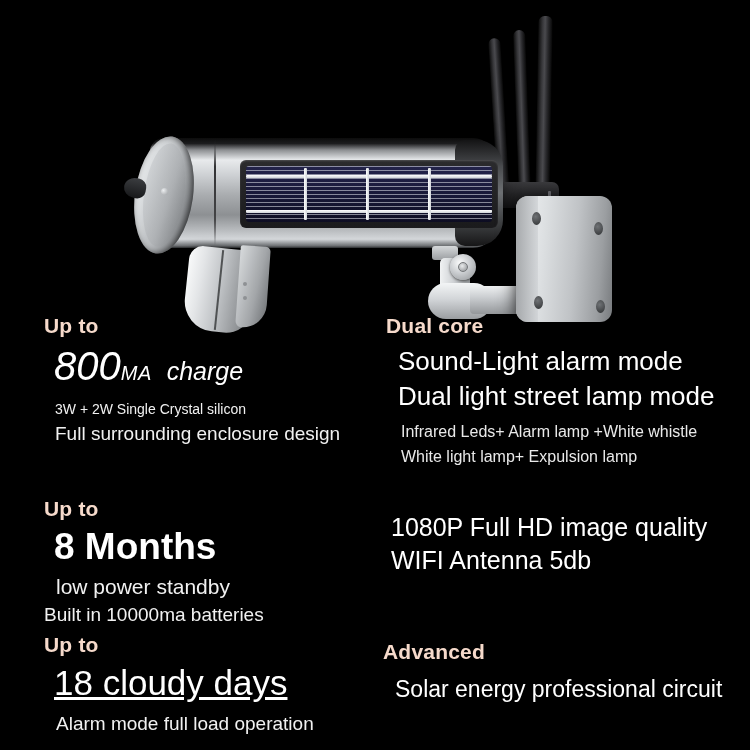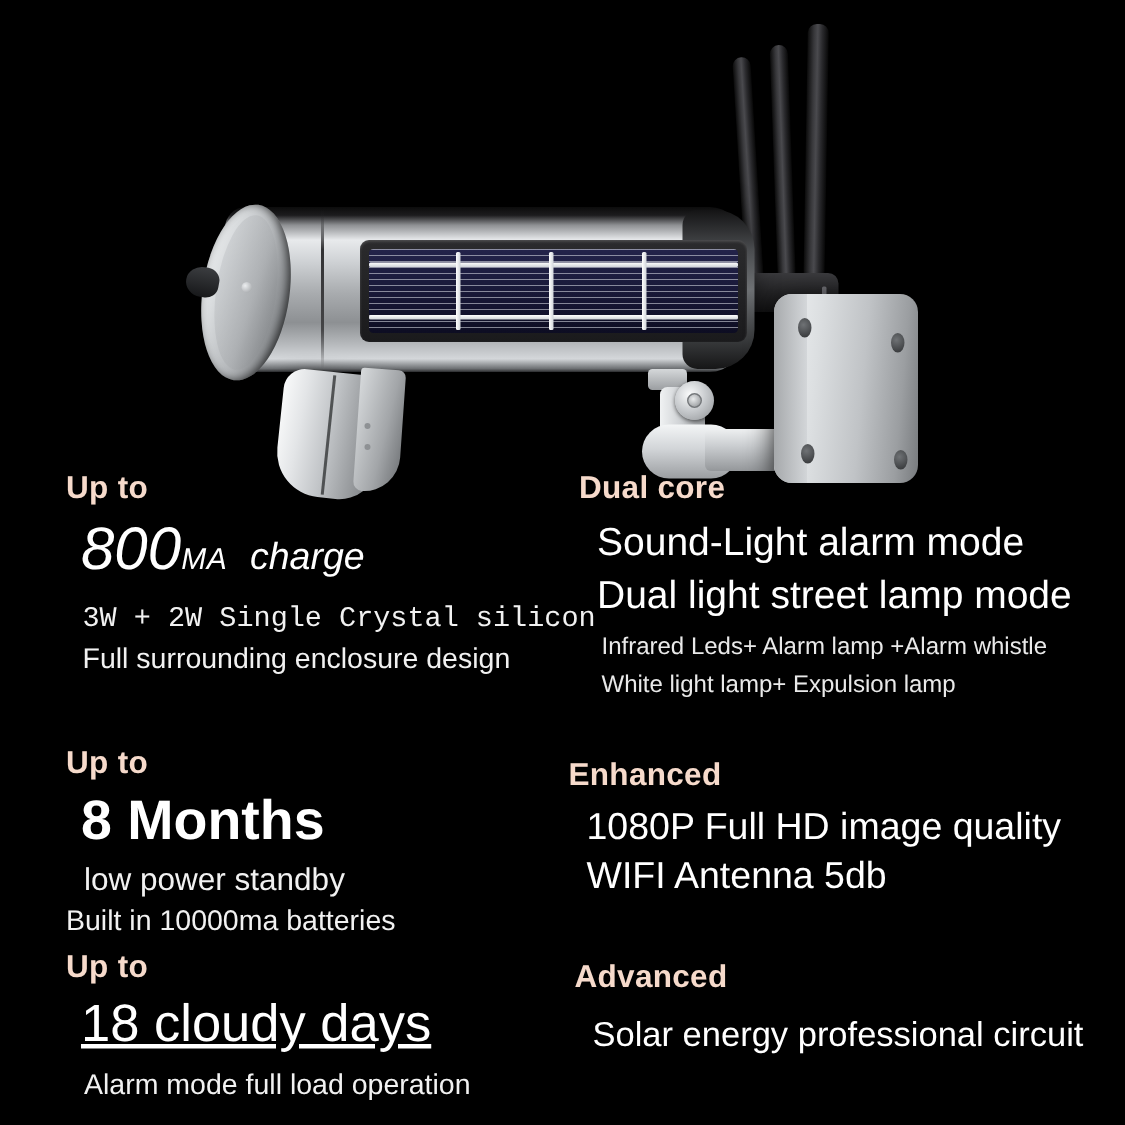--- a/index.html
+++ b/index.html
@@ -155,47 +155,46 @@
     <div class="phole" style="left:594px;top:222px;"></div>
     <div class="phole" style="left:534px;top:296px;"></div>
     <div class="phole" style="left:596px;top:300px;"></div>
   </div>
 
   <div class="blk" style="left:44px;top:314px;">
     <div class="hdr" style="font-size:21px;">Up to</div>
     <div class="big" style="font-size:40px;margin-top:6px;margin-left:10px;font-style:italic;">
       <span>800</span><span class="unit">MA</span><span class="unit" style="font-size:25px;">&nbsp;&nbsp;</span><span style="font-size:25px;">charge</span>
     </div>
-    <div class="mid" style="font-size:19px;margin-top:12px;margin-left:11px;font-family:Liberation Mono, monospace;">3W + 2W Single Crystal silicon</div>
+    <div class="mid" style="font-size:14px;margin-top:12px;margin-left:11px;">3W + 2W Single Crystal silicon</div>
     <div class="mid" style="font-size:19px;margin-top:6px;margin-left:11px;">Full surrounding enclosure design</div>
   </div>
 
   <div class="blk" style="left:44px;top:497px;">
     <div class="hdr" style="font-size:21px;">Up to</div>
     <div class="big bold" style="font-size:37px;margin-top:5px;margin-left:10px;">8 Months</div>
     <div class="mid" style="font-size:21px;margin-top:7px;margin-left:12px;">low power standby</div>
     <div class="mid" style="font-size:19px;margin-top:5px;">Built in 10000ma batteries</div>
   </div>
 
   <div class="blk" style="left:44px;top:633px;">
     <div class="hdr" style="font-size:21px;">Up to</div>
     <div class="big" style="font-size:35px;margin-top:6px;margin-left:10px;text-decoration:underline;">18 cloudy days</div>
     <div class="mid" style="font-size:19px;margin-top:10px;margin-left:12px;">Alarm mode full load operation</div>
   </div>
 
   <div class="blk" style="left:386px;top:314px;">
     <div class="hdr" style="font-size:21px;">Dual core</div>
     <div class="big" style="font-size:26px;margin-top:8px;margin-left:12px;">Sound-Light alarm mode</div>
     <div class="big" style="font-size:26px;margin-top:4px;margin-left:12px;">Dual light street lamp mode</div>
-    <div class="sml" style="font-size:16px;margin-top:11px;margin-left:15px;">Infrared Leds+ Alarm lamp +Alarm whistle</div>
+    <div class="sml" style="font-size:16px;margin-top:11px;margin-left:15px;">Infrared Leds+ Alarm lamp +White whistle</div>
     <div class="sml" style="font-size:16px;margin-top:7px;margin-left:15px;">White light lamp+ Expulsion lamp</div>
   </div>
 
   <div class="blk" style="left:379px;top:505px;">
-    <div class="hdr" style="font-size:21px;">Enhanced</div>
     <div class="big" style="font-size:25px;margin-top:8px;margin-left:12px;">1080P Full HD image quality</div>
     <div class="big" style="font-size:25px;margin-top:4px;margin-left:12px;">WIFI Antenna 5db</div>
   </div>
 
   <div class="blk" style="left:383px;top:640px;">
     <div class="hdr" style="font-size:21px;">Advanced</div>
     <div class="big" style="font-size:23px;margin-top:12px;margin-left:12px;">Solar energy professional circuit</div>
   </div>
 
 </div>

